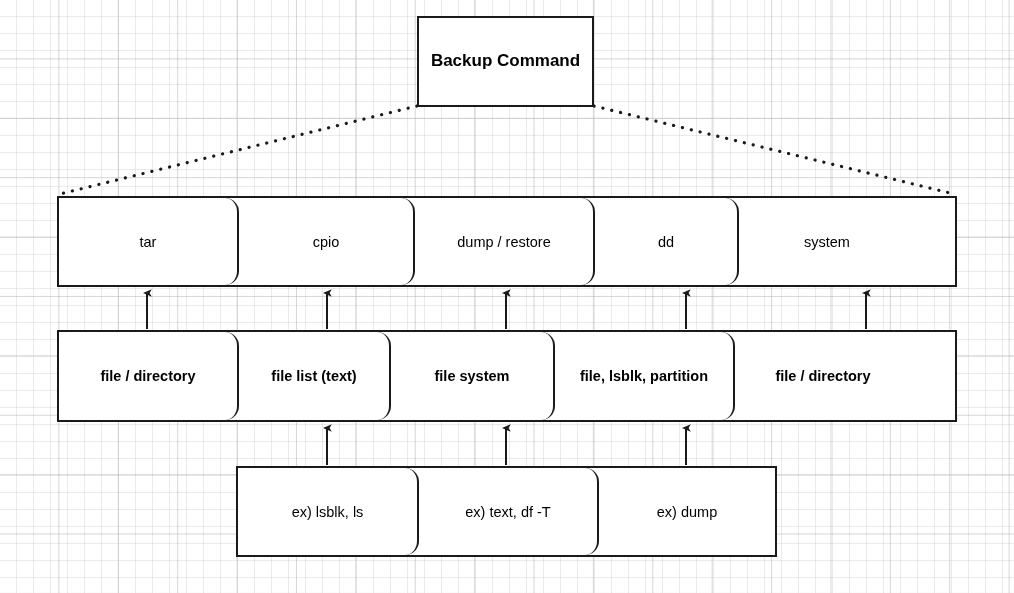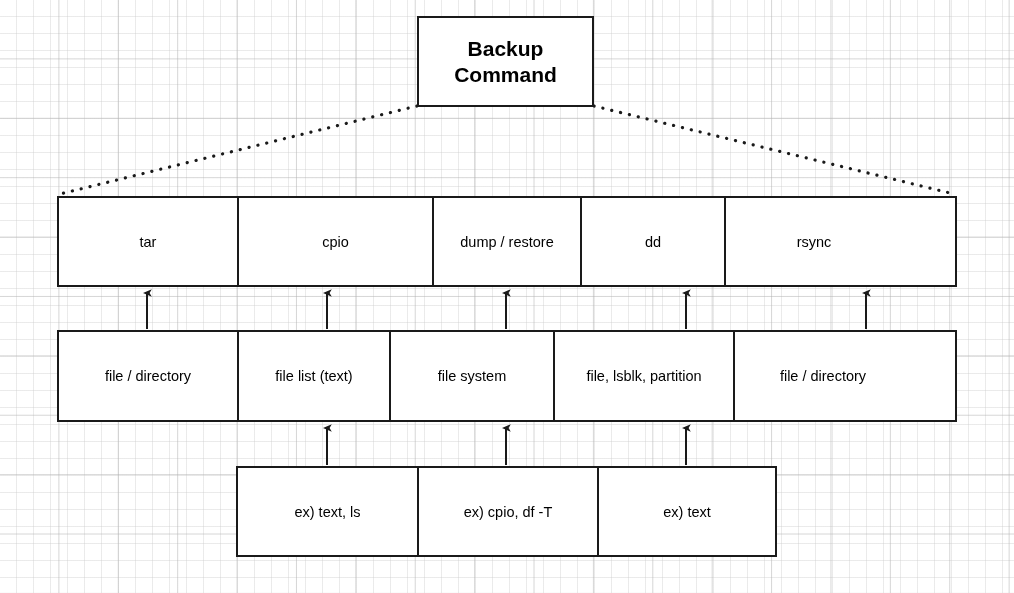--- a/index.html
+++ b/index.html
@@ -43,21 +43,21 @@
     justify-content: center;
     text-align: center;
     color: #000000;
     font-size: 14.5px;
     line-height: 1.2;
     z-index: 3;
   }
 
   .node.root {
     font-weight: bold;
-    font-size: 21px;
+    font-size: 17px;
   }
 
   
   .rowband {
     position: absolute;
     box-sizing: border-box;
     display: flex;
     z-index: 3;
     border: 2px solid #1a1a1a;
     background: #ffffff;
@@ -67,20 +67,21 @@
     display: flex;
     align-items: center;
     justify-content: center;
     text-align: center;
     font-size: 14.5px;
     color: #000000;
     border-right: 2px solid #1a1a1a;
     background: #ffffff;
     overflow: hidden;
     white-space: nowrap;
+    border-radius: 14px;
   }
   .rowband .cell:last-child {
     border-right: none;
   }
 
   svg.overlay {
     position: absolute;
     left: 0;
     top: 0;
     width: 1014px;
@@ -118,57 +119,57 @@
   </svg>
 
   <div class="node root" style="left:417px; top:16px; width:177px; height:91px;">
     <span>Backup Command</span>
   </div>
 
   <div class="rowband" style="left:57px; top:196px; width:900px; height:91px;">
     <div class="cell" style="width:180px">
       <span>tar</span>
     </div>
-    <div class="cell" style="width:195px">
+    <div class="cell" style="width:176px">
       <span>cpio</span>
     </div>
-    <div class="cell" style="width:148px">
+    <div class="cell" style="width:180px">
       <span>dump / restore</span>
     </div>
     <div class="cell" style="width:144px">
       <span>dd</span>
     </div>
     <div class="cell" style="width:176px">
-      <span>rsync</span>
+      <span>system</span>
     </div>
   </div>
 
-  <div class="rowband" style="left:57px; top:330px; width:900px; height:92px;">
+  <div class="rowband" style="left:57px; top:330px; width:900px; height:92px;font-weight:bold;">
     <div class="cell" style="width:180px">
       <span>file / directory</span>
     </div>
     <div class="cell" style="width:152px">
       <span>file list (text)</span>
     </div>
     <div class="cell" style="width:164px">
       <span>file system</span>
     </div>
     <div class="cell" style="width:180px">
       <span>file, lsblk, partition</span>
     </div>
     <div class="cell" style="width:176px">
       <span>file / directory</span>
     </div>
   </div>
 
   <div class="rowband" style="left:236px; top:466px; width:541px; height:91px;">
     <div class="cell" style="width:181px">
-      <span>ex) text, ls</span>
+      <span>ex) lsblk, ls</span>
     </div>
     <div class="cell" style="width:180px">
-      <span>ex) cpio, df -T</span>
+      <span>ex) text, df -T</span>
     </div>
     <div class="cell" style="width:176px">
-      <span>ex) text</span>
+      <span>ex) dump</span>
     </div>
   </div>
 
 </div>
 
 </body></html>

